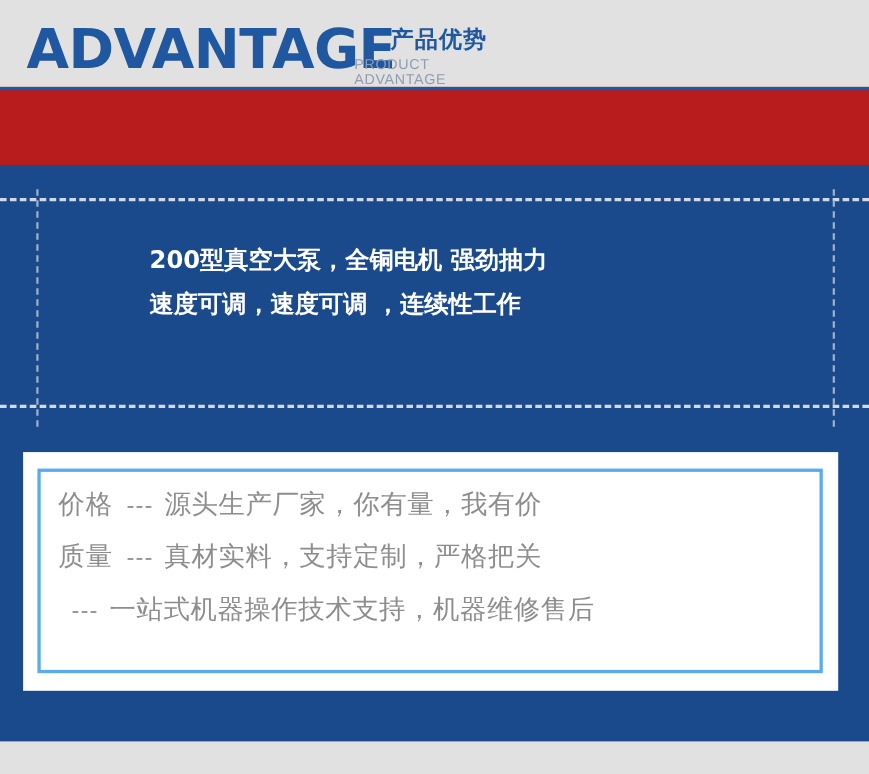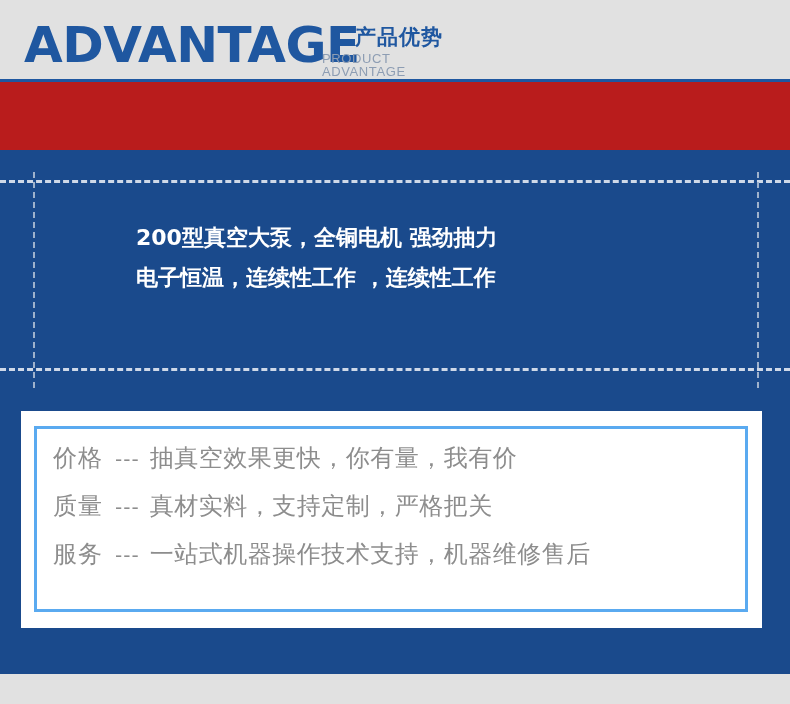--- a/index.html
+++ b/index.html
@@ -194,40 +194,39 @@
   <div class="header-rule"></div>
 
   <div class="blue-panel">
     <div class="dash-h top"></div>
     <div class="dash-h bottom"></div>
     <div class="dash-v left"></div>
     <div class="dash-v right"></div>
 
     <div class="blue-text">
       <div class="blue-line">200型真空大泵，全铜电机 强劲抽力</div>
-      <div class="blue-line">电子恒温，连续性工作 ，连续性工作</div>
+      <div class="blue-line">速度可调，速度可调 ，连续性工作</div>
     </div>
 
   </div>
 
   <div class="white-card">
     <div class="card-inner"></div>
     <div class="card-rows">
       <div class="card-row">
         <span class="card-label">价格</span>
         <span class="card-sep">---</span>
-        <span class="card-value">抽真空效果更快，你有量，我有价</span>
+        <span class="card-value">源头生产厂家，你有量，我有价</span>
       </div>
       <div class="card-row">
         <span class="card-label">质量</span>
         <span class="card-sep">---</span>
         <span class="card-value">真材实料，支持定制，严格把关</span>
       </div>
       <div class="card-row">
-        <span class="card-label">服务</span>
         <span class="card-sep">---</span>
         <span class="card-value">一站式机器操作技术支持，机器维修售后</span>
       </div>
     </div>
   </div>
 
   <div class="footer-gray"></div>
 
 </div>
 

